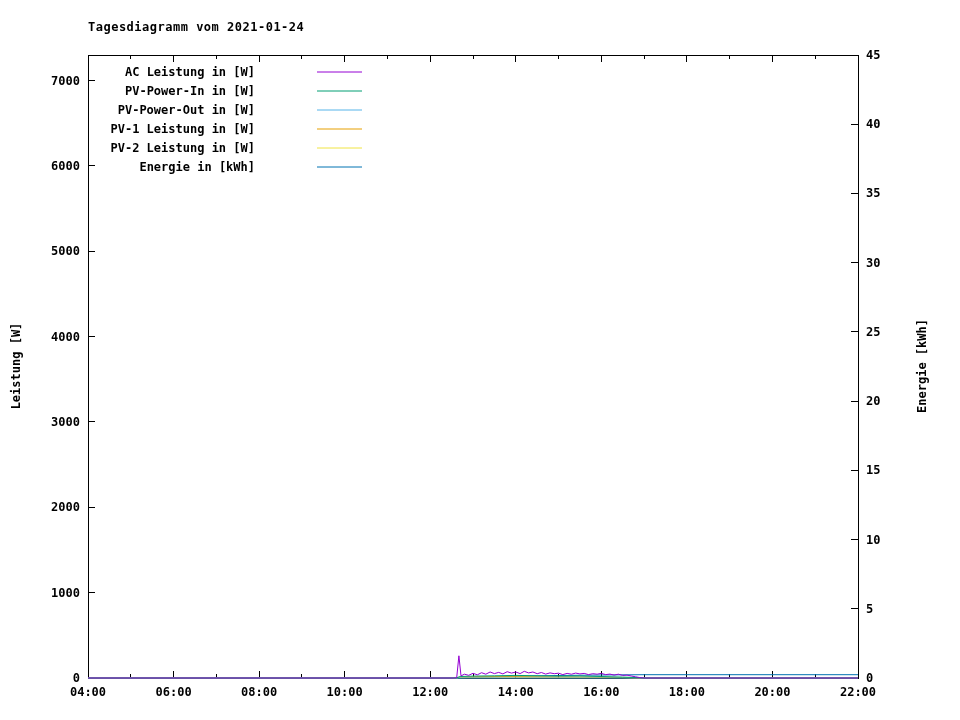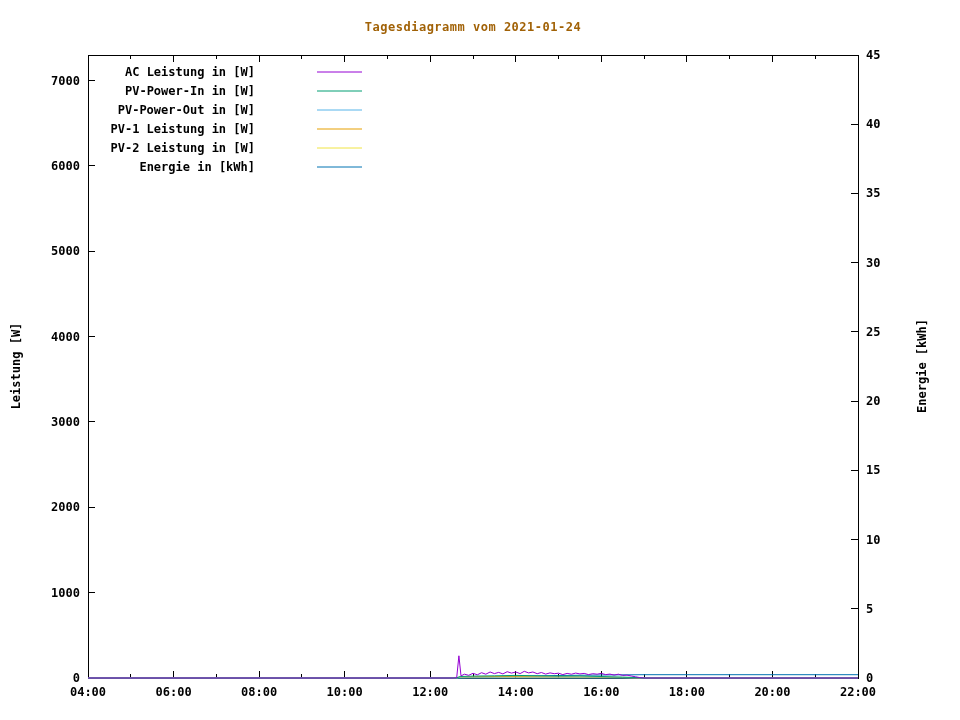--- a/index.html
+++ b/index.html
@@ -6,22 +6,22 @@
   .page{
     position:relative;
     width:960px;height:720px;
     background:#ffffff;
     font-family:"DejaVu Sans Mono", monospace;
     overflow:hidden;
   }
   .chart-title{
     position:absolute;
     top:20px;left:88px;width:770px;
-    text-align:center;
-    font-size:12px;font-weight:bold;color:#a16207;
+    text-align:left;
+    font-size:12px;font-weight:bold;color:#000000;
     letter-spacing:0.5px;
   }
   .ylabel-left{
     position:absolute;
     top:366px;left:16px;
     transform:translate(-50%,-50%) rotate(-90deg);
     font-size:12px;font-weight:bold;color:#000;
     white-space:nowrap;
   }
   .ylabel-right{

